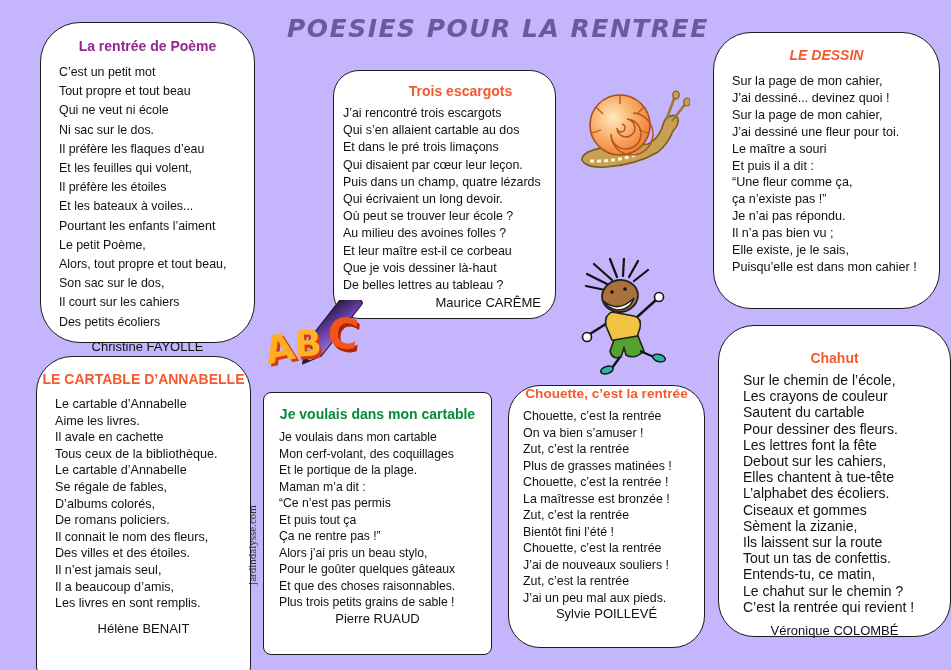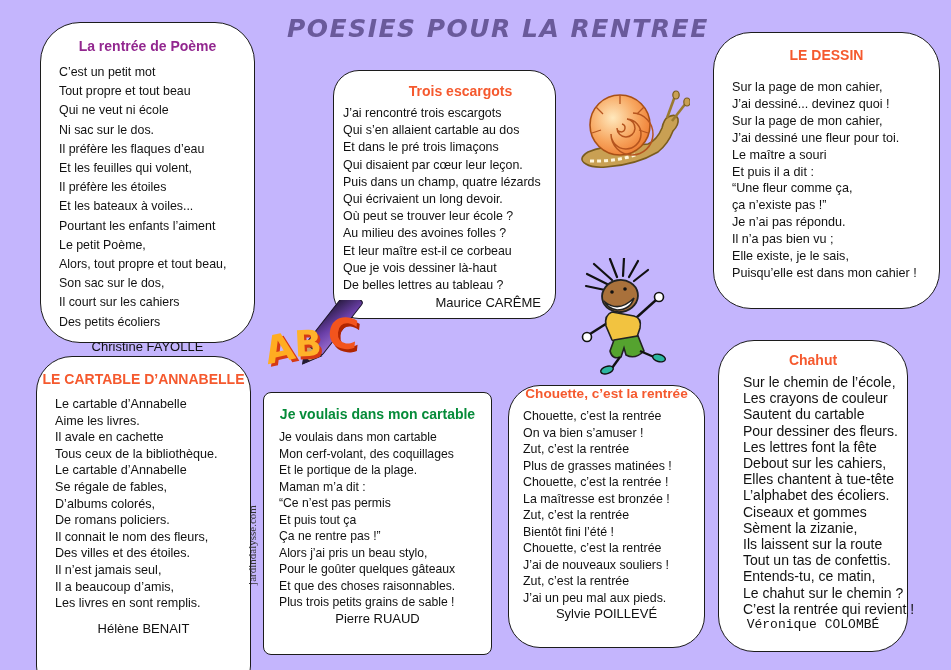--- a/index.html
+++ b/index.html
@@ -26,42 +26,42 @@
   #box-1 .poem-lines{padding-left:18px;font-size:12.4px;line-height:19.2px;}
   #box-1 .poem-title{margin-bottom:9px;}
 
   #box-2{left:333px;top:70px;width:223px;height:249px;border-radius:26px;padding-top:12px;}
   #box-2 .poem-lines{padding-left:9px;font-size:12.4px;line-height:17.2px;}
   #box-2 .poem-title{transform:translateX(16px);}
   #box-2 .poem-author{text-align:right;padding-right:14px;margin-top:1px;}
 
   #box-3{left:713px;top:32px;width:227px;height:277px;border-radius:38px;padding-top:14px;}
   #box-3 .poem-lines{padding-left:18px;font-size:12.6px;line-height:16.9px;}
-  #box-3 .poem-title{margin-bottom:16px;}
+  #box-3 .poem-title{margin-bottom:10px;font-style:italic;}
   #box-3 .poem-author{margin-top:10px;}
 
   #box-4{left:36px;top:356px;width:215px;height:346px;border-radius:36px;padding-top:14px;}
   #box-4 .poem-lines{padding-left:18px;font-size:12.6px;line-height:16.6px;}
   #box-4 .poem-title{margin-bottom:9px;}
   #box-4 .poem-author{margin-top:9px;}
 
   #box-5{left:263px;top:392px;width:229px;height:263px;border-radius:8px;padding-top:13px;}
   #box-5 .poem-lines{padding-left:15px;font-size:12.2px;line-height:16.5px;}
   #box-5 .poem-title{margin-bottom:7px;}
   #box-5 .poem-author{margin-top:0px;}
 
   #box-6{left:508px;top:385px;width:197px;height:263px;border-radius:32px;}
   #box-6 .poem-lines{padding-left:14px;font-size:12.4px;line-height:16.5px;}
   #box-6 .poem-title{margin-bottom:7px;font-size:13.6px;}
   #box-6 .poem-author{margin-top:0px;}
 
-  #box-7{left:718px;top:340px;width:190px;height:312px;border-radius:36px;padding-top:11px;}
+  #box-7{left:718px;top:325px;width:233px;height:312px;border-radius:36px;padding-top:24px;}
   #box-7 .poem-lines{padding-left:24px;font-size:14px;line-height:16.2px;}
   #box-7 .poem-title{margin-bottom:6px;}
-  #box-7 .poem-author{margin-top:0px;font-family:Liberation Mono, monospace;}
+  #box-7 .poem-author{margin-top:8px;}
 
   .watermark{
     position:absolute;left:193px;top:538px;width:120px;height:14px;
     transform:rotate(-90deg);
     font-family:"Liberation Serif","DejaVu Serif",serif;
     font-size:11px;color:#333;text-align:center;white-space:nowrap;
   }
   .illus{position:absolute;z-index:5;}
   #snail{left:576px;top:88px;}
   #abc{left:264px;top:300px;}

